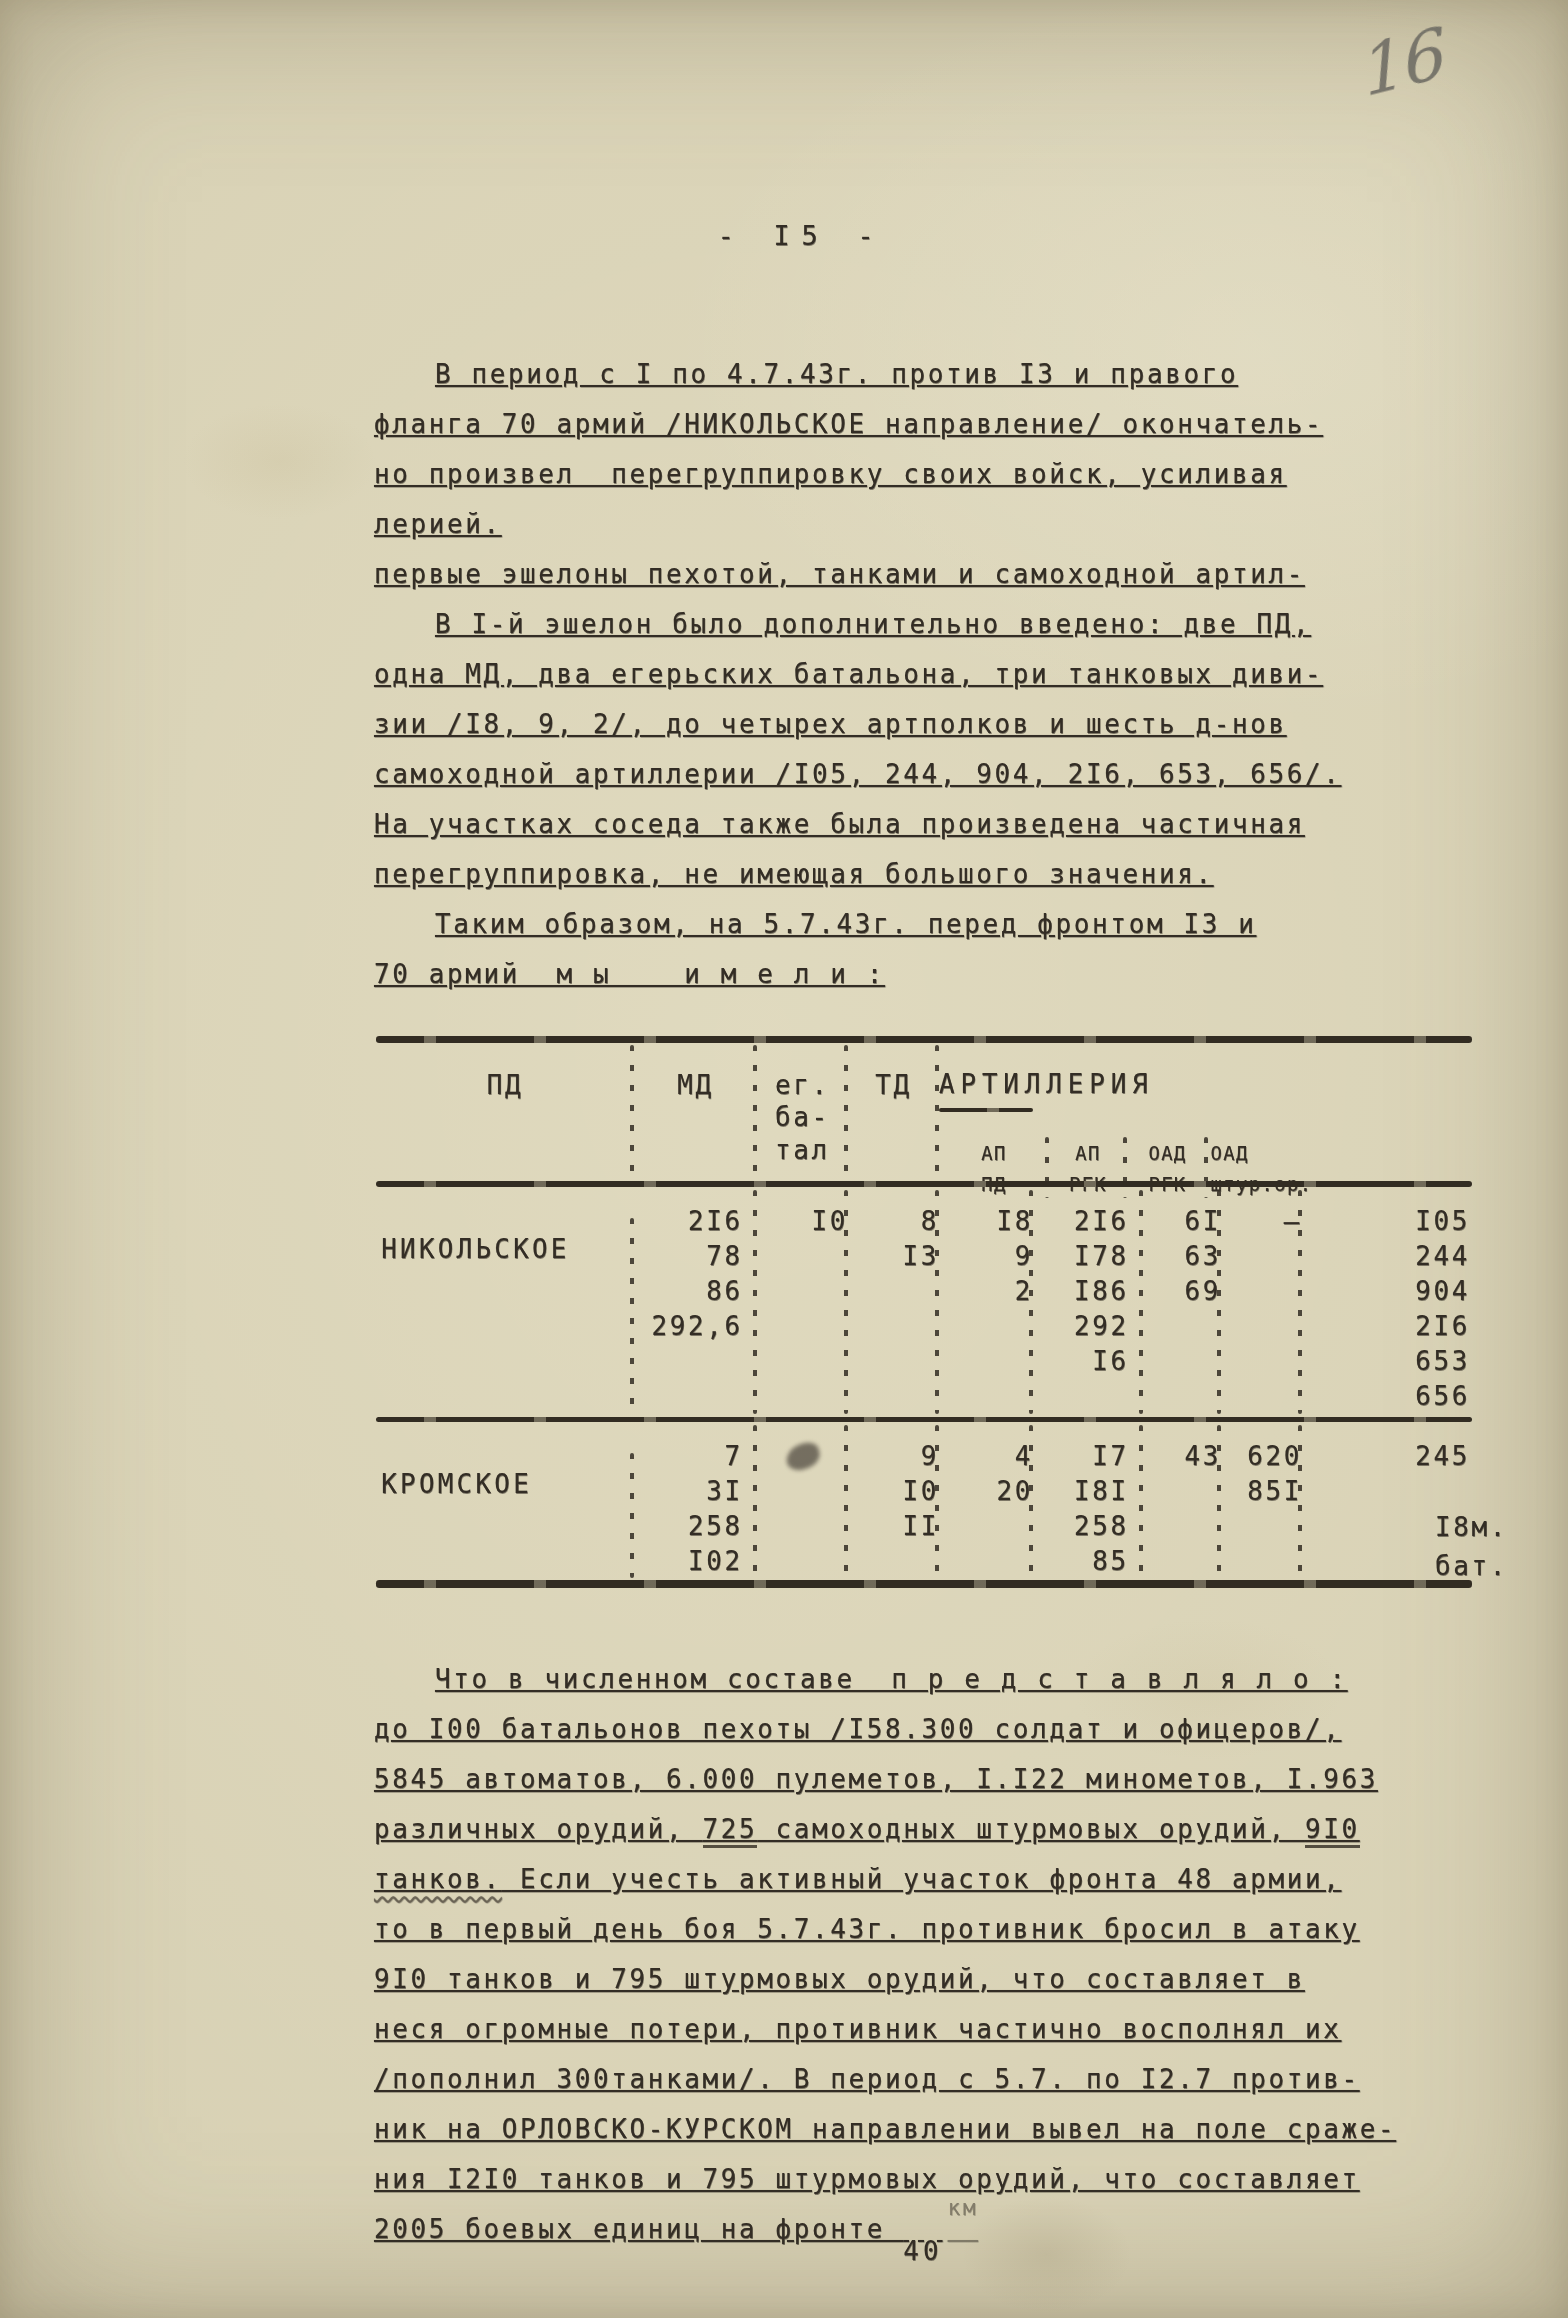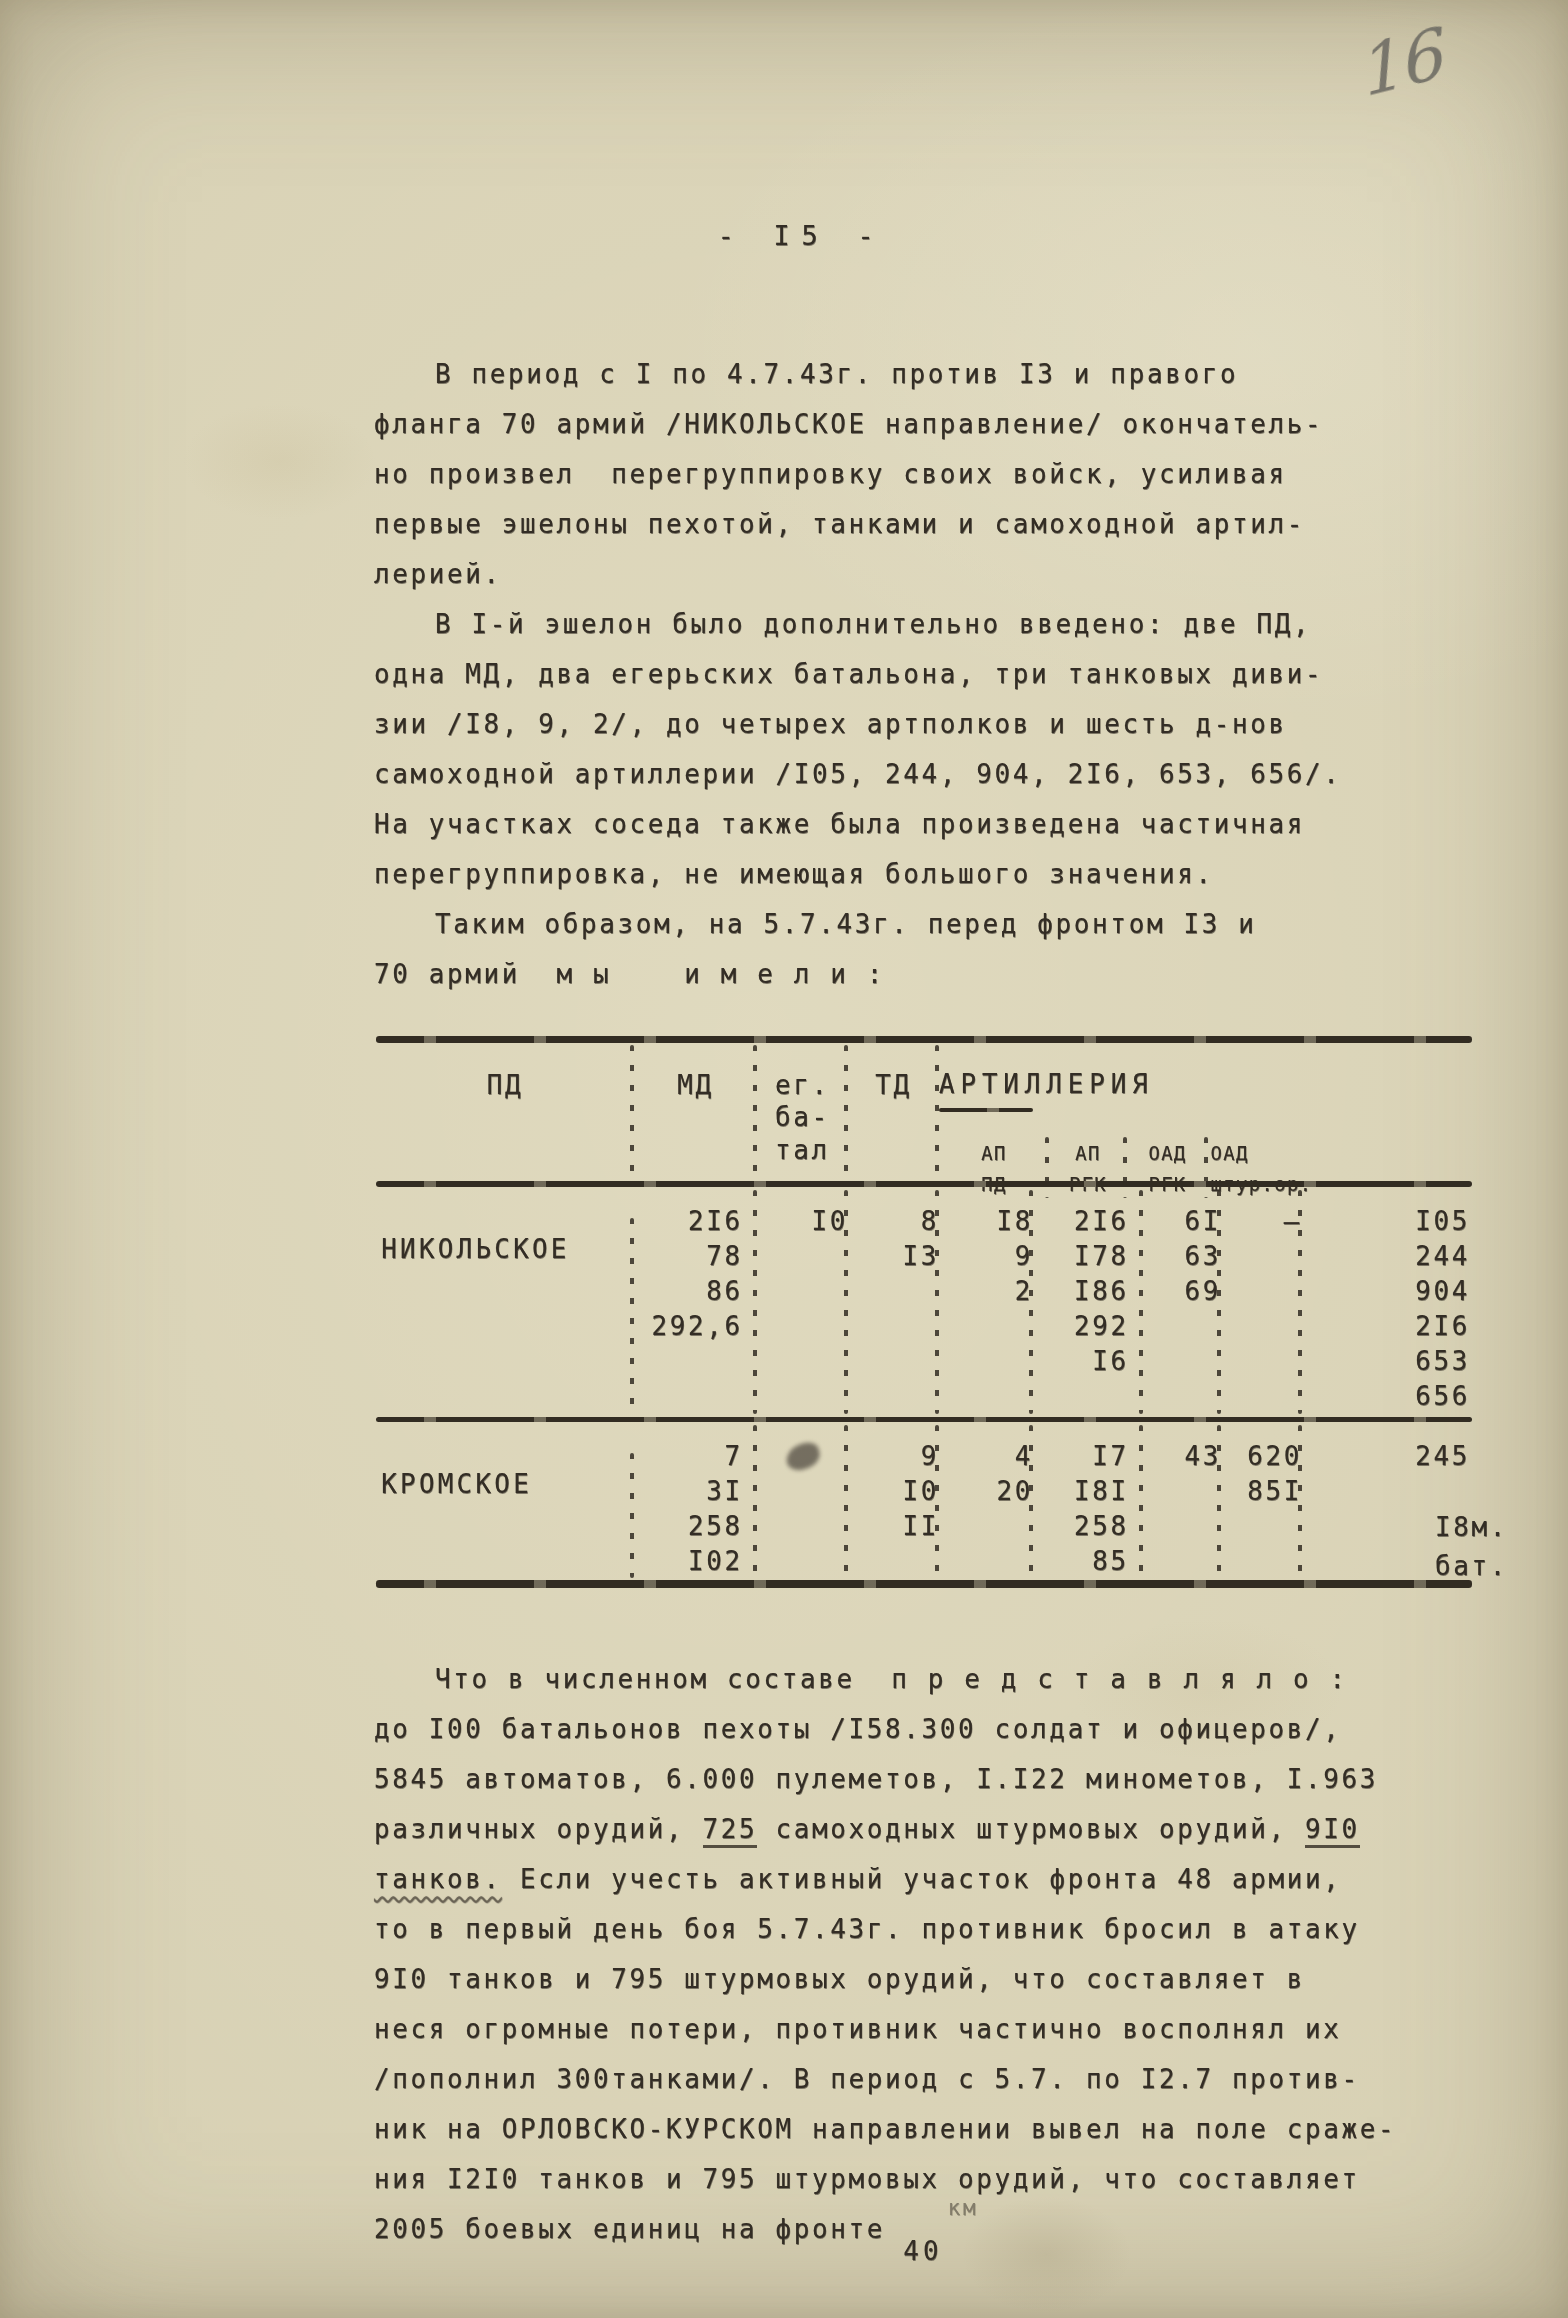--- a/index.html
+++ b/index.html
@@ -25,21 +25,21 @@
     filter:blur(0.4px); letter-spacing:-1.9px;
   }
   
   .pageno {
     position:absolute; left:0; right:0; top:220px; text-align:center;
     font-size:27px; letter-spacing:11.7px; transform:translateX(17px);
     white-space:pre;
   }
 
   .block { position:absolute; }
-  .line { height:50px; font-size:26px; letter-spacing:2.6px; white-space:pre; }
+  .line { height:50px; font-size:26px; letter-spacing:2.6px; white-space:pre;text-decoration:underline; }
   .indent { padding-left:61px; }
 
   .u { border-bottom:3.2px solid rgba(54,48,38,.82); padding-bottom:1.3px; }
   .wavy { text-decoration:underline wavy rgba(104,97,83,.85) 1.9px; text-underline-offset:8.4px; }
   .drop40 { position:relative; top:22px; letter-spacing:3.9px; }
   .km { position:relative; top:-23.4px; left:5.2px; opacity:.5; filter:blur(0.7px); font-size:21px; }
 
   
   .tbl { position:absolute; left:376px; top:1036px; width:1096px; }
   .rule { position:relative; height:6.5px; background:#322c22; border-radius:3.2px; overflow:hidden; }
@@ -85,22 +85,22 @@
   <div class="stain" style="left:962px;top:2196px;width:169px;height:117px;background:radial-gradient(closest-side,rgba(120,105,70,.14),transparent);"></div>
 
   <div class="hand">16</div>
 
   <div class="pageno ink">- I5 -</div>
 
   <div class="block ink" style="left:374px;top:359px;width:1072px;">
     <div class="line indent">В период с I по 4.7.43г. против I3 и правого</div>
     <div class="line">фланга 70 армий /НИКОЛЬСКОЕ направление/ окончатель-</div>
     <div class="line">но произвел  перегруппировку своих войск, усиливая</div>
+    <div class="line">лерией.</div>
     <div class="line">первые эшелоны пехотой, танками и самоходной артил-</div>
-    <div class="line">лерией.</div>
     <div class="line indent">В I-й эшелон было дополнительно введено: две ПД,</div>
     <div class="line">одна МД, два егерьских батальона, три танковых диви-</div>
     <div class="line">зии /I8, 9, 2/, до четырех артполков и шесть д-нов</div>
     <div class="line">самоходной артиллерии /I05, 244, 904, 2I6, 653, 656/.</div>
     <div class="line">На участках соседа также была произведена частичная</div>
     <div class="line">перегруппировка, не имеющая большого значения.</div>
     <div class="line indent">Таким образом, на 5.7.43г. перед фронтом I3 и</div>
     <div class="line">70 армий  м ы    и м е л и :</div>
   </div>
 

